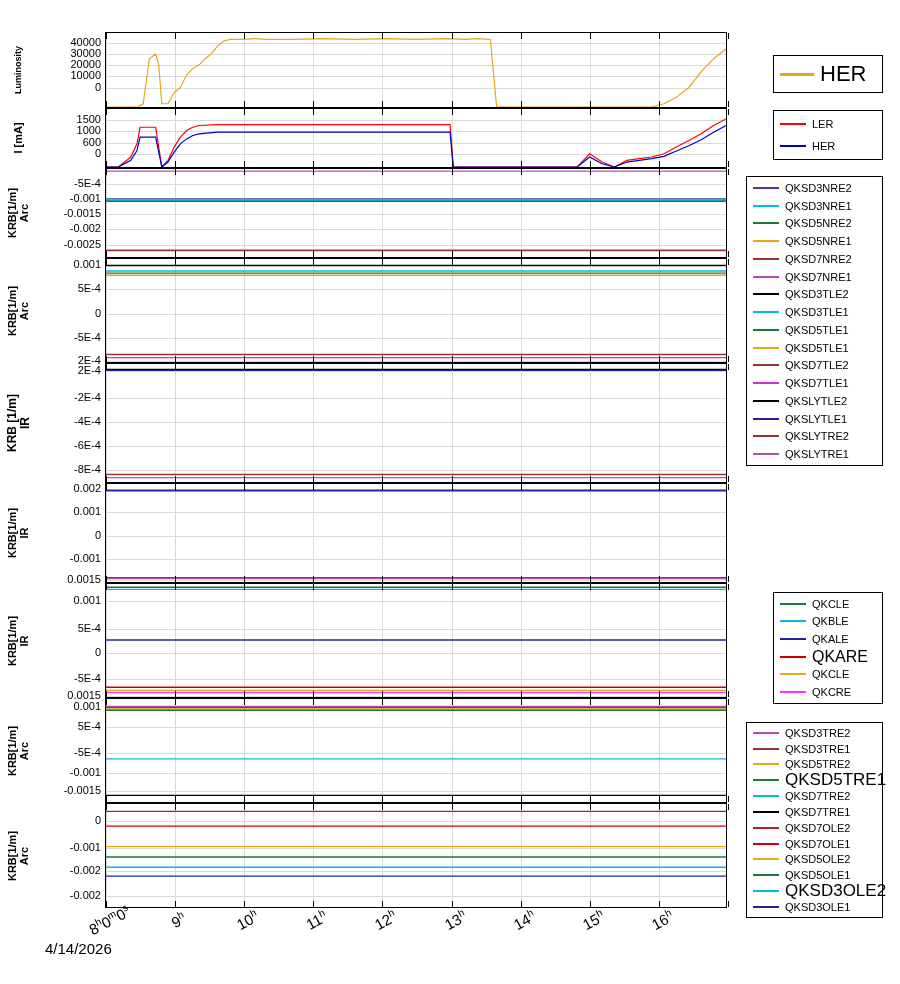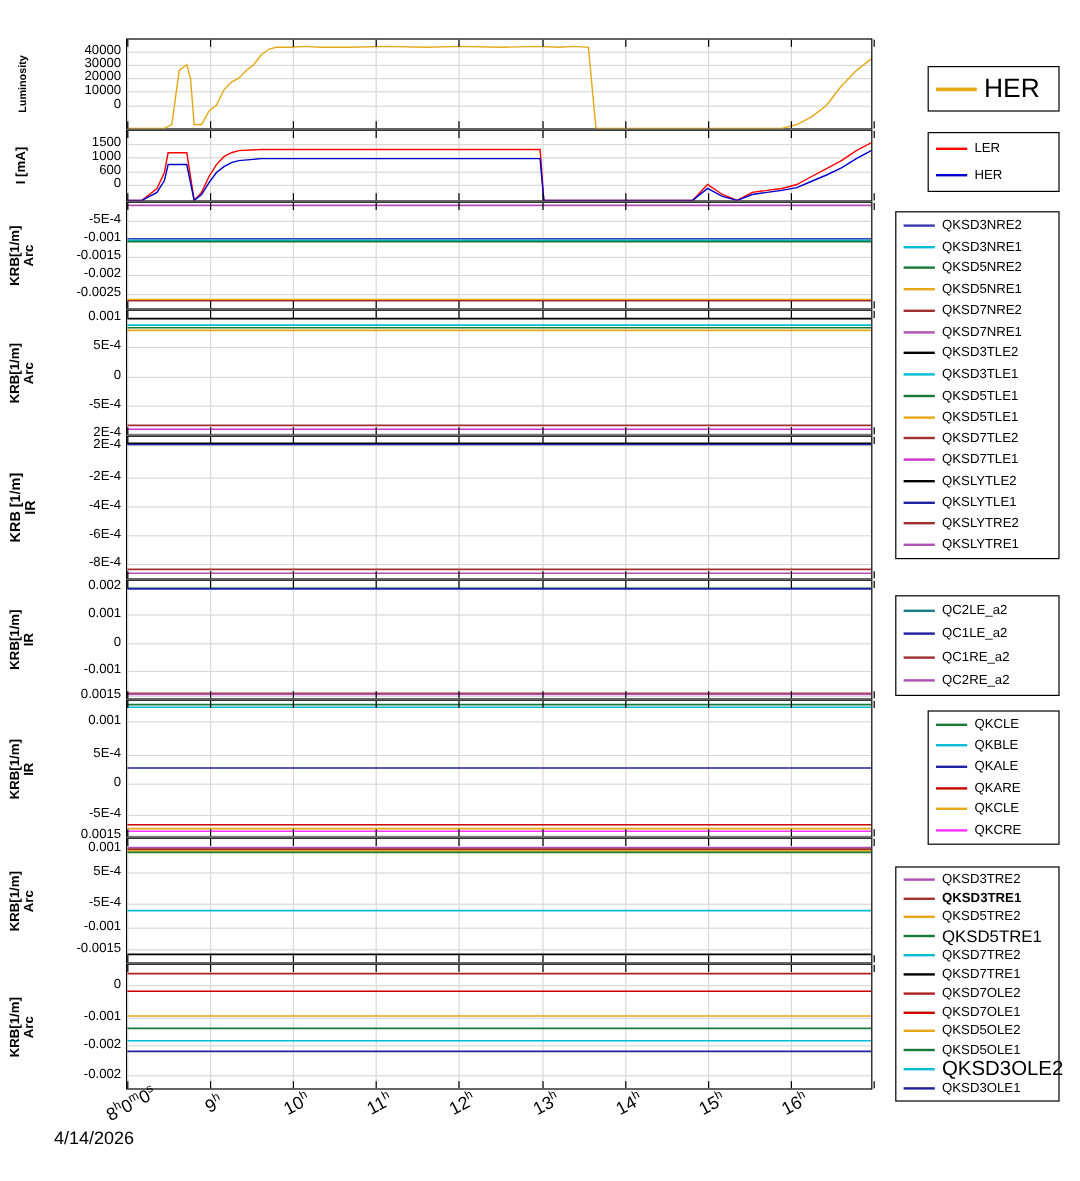--- a/index.html
+++ b/index.html
@@ -570,80 +570,62 @@
       </div>
       <div class="legrow">
         <div class="legline" style="border-top-color: rgb(160, 48, 48); border-top-width: 2px;"></div>
         <div class="legtxt" style="font-size: 11px; margin-right: 6px;">QKSLYTRE2</div>
       </div>
       <div class="legrow">
         <div class="legline" style="border-top-color: rgb(176, 80, 176); border-top-width: 2px;"></div>
         <div class="legtxt" style="font-size: 11px; margin-right: 6px;">QKSLYTRE1</div>
       </div>
     </div>
-    <div class="legendbox" style="left: 746px; top: 496px; width: 137px; height: 84px; display: flex; flex-direction: column; justify-content: space-around; padding: 2px 0px;">
-      <div class="legrow">
-        <div class="legline" style="border-top-color: rgb(27, 122, 138); border-top-width: 2px;"></div>
-        <div class="legtxt" style="font-size: 11px; margin-right: 6px;">QC2LE_a2</div>
-      </div>
-      <div class="legrow">
-        <div class="legline" style="border-top-color: rgb(32, 32, 160); border-top-width: 2px;"></div>
-        <div class="legtxt" style="font-size: 11px; margin-right: 6px;">QC1LE_a2</div>
-      </div>
-      <div class="legrow">
-        <div class="legline" style="border-top-color: rgb(160, 48, 48); border-top-width: 2px;"></div>
-        <div class="legtxt" style="font-size: 11px; margin-right: 6px;">QC1RE_a2</div>
-      </div>
-      <div class="legrow">
-        <div class="legline" style="border-top-color: rgb(176, 80, 176); border-top-width: 2px;"></div>
-        <div class="legtxt" style="font-size: 11px; margin-right: 6px;">QC2RE_a2</div>
-      </div>
-    </div>
     <div class="legendbox" style="left: 773px; top: 592px; width: 110px; height: 112px; display: flex; flex-direction: column; justify-content: space-around; padding: 2px 0px;">
       <div class="legrow">
         <div class="legline" style="border-top-color: rgb(27, 122, 58); border-top-width: 2px;"></div>
         <div class="legtxt" style="font-size: 11px; margin-right: 6px;">QKCLE</div>
       </div>
       <div class="legrow">
         <div class="legline" style="border-top-color: rgb(0, 188, 212); border-top-width: 2px;"></div>
         <div class="legtxt" style="font-size: 11px; margin-right: 6px;">QKBLE</div>
       </div>
       <div class="legrow">
         <div class="legline" style="border-top-color: rgb(32, 32, 160); border-top-width: 2px;"></div>
         <div class="legtxt" style="font-size: 11px; margin-right: 6px;">QKALE</div>
       </div>
       <div class="legrow">
         <div class="legline" style="border-top-color: rgb(204, 0, 0); border-top-width: 2px;"></div>
-        <div class="legtxt" style="font-size: 11px; margin-right: 6px; text-align: right;">QKARE</div>
+        <div class="legtxt" style="font-size: 16px; margin-right: 6px; text-align: right;">QKARE</div>
       </div>
       <div class="legrow">
         <div class="legline" style="border-top-color: rgb(230, 168, 23); border-top-width: 2px;"></div>
         <div class="legtxt" style="font-size: 11px; margin-right: 6px;">QKCLE</div>
       </div>
       <div class="legrow">
         <div class="legline" style="border-top-color: rgb(255, 51, 255); border-top-width: 2px;"></div>
         <div class="legtxt" style="font-size: 11px; margin-right: 6px;">QKCRE</div>
       </div>
     </div>
     <div class="legendbox" style="left: 746px; top: 722px; width: 137px; height: 196px; display: flex; flex-direction: column; justify-content: space-around; padding: 2px 0px;">
       <div class="legrow">
         <div class="legline" style="border-top-color: rgb(176, 80, 176); border-top-width: 2px;"></div>
         <div class="legtxt" style="font-size: 11px; margin-right: 6px;">QKSD3TRE2</div>
       </div>
       <div class="legrow">
         <div class="legline" style="border-top-color: rgb(160, 48, 48); border-top-width: 2px;"></div>
-        <div class="legtxt" style="font-size: 11px; margin-right: 6px; font-weight: bold;">QKSD3TRE1</div>
+        <div class="legtxt" style="font-size: 11px; margin-right: 6px;">QKSD3TRE1</div>
       </div>
       <div class="legrow">
         <div class="legline" style="border-top-color: rgb(230, 168, 23); border-top-width: 2px;"></div>
         <div class="legtxt" style="font-size: 11px; margin-right: 6px;">QKSD5TRE2</div>
       </div>
       <div class="legrow">
         <div class="legline" style="border-top-color: rgb(27, 122, 58); border-top-width: 2px;"></div>
-        <div class="legtxt" style="font-size: 14px; margin-right: 6px;">QKSD5TRE1</div>
+        <div class="legtxt" style="font-size: 17px; margin-right: 6px;">QKSD5TRE1</div>
       </div>
       <div class="legrow">
         <div class="legline" style="border-top-color: rgb(0, 188, 212); border-top-width: 2px;"></div>
         <div class="legtxt" style="font-size: 11px; margin-right: 6px;">QKSD7TRE2</div>
       </div>
       <div class="legrow">
         <div class="legline" style="border-top-color: rgb(0, 0, 0); border-top-width: 2px;"></div>
         <div class="legtxt" style="font-size: 11px; margin-right: 6px;">QKSD7TRE1</div>
       </div>
       <div class="legrow">

